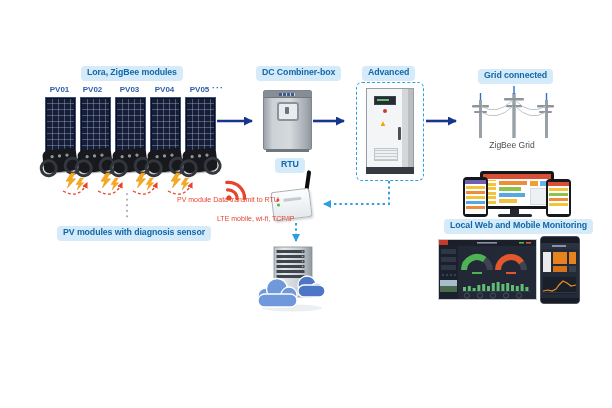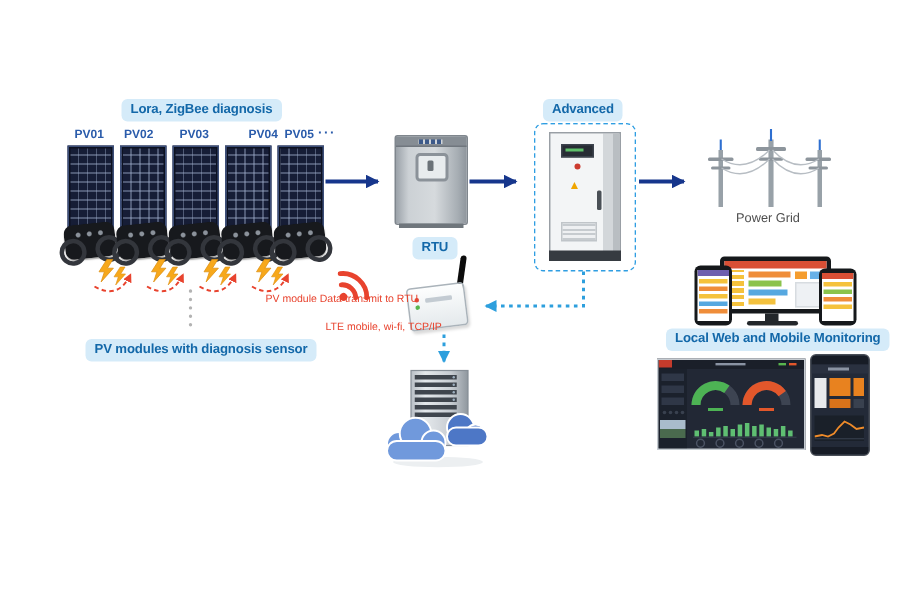--- a/index.html
+++ b/index.html
@@ -123,21 +123,21 @@
   svg{display:block;}
 </style>
 </head>
 <body>
 
 <div class="canvas">
 
   <div class="pvlabel" style="left:42px">PV01</div>
   <div class="pvlabel" style="left:75px">PV02</div>
   <div class="pvlabel" style="left:112px">PV03</div>
-  <div class="pvlabel" style="left:158px">PV04</div>
+  <div class="pvlabel" style="left:147px">PV04</div>
   <div class="pvlabel" style="left:182px">PV05</div>
   <div class="pvdots" style="left:212px">···</div>
 
   <div class="panel" style="left:45px"></div>
   <div class="panel" style="left:80px"></div>
   <div class="panel" style="left:115px"></div>
   <div class="panel" style="left:150px"></div>
   <div class="panel" style="left:185px"></div>
 
   <div class="sensor" style="left:43px"></div>
@@ -184,21 +184,21 @@
       <rect x="73" y="19" width="17" height="2.4" rx="1"></rect>
       <rect x="75" y="25" width="13" height="2" rx="1"></rect>
     </g>
     <g stroke="#b7bdc3" stroke-width="0.9" fill="none">
       <path d="M17,20 Q33,30 49,14"></path>
       <path d="M51,14 Q66,30 82,20"></path>
       <path d="M17,26 Q33,36 49,20"></path>
       <path d="M51,20 Q66,36 82,26"></path>
     </g>
   </svg>
-  <div class="grid-caption">Power Grid</div>
+  <div class="grid-caption">ZigBee Grid</div>
 
   <div class="rtu-antenna"></div>
   <div class="rtu-box">
     <span class="rtu-led led-r"></span>
     <span class="rtu-led led-g"></span>
     <span class="rtu-slot"></span>
   </div>
 
   <svg class="wifi" width="32" height="32" viewBox="0 0 32 32">
     <path d="M4,18 A16,16 0 0 1 28,18" stroke="#e8432e" stroke-width="3.2" fill="none" stroke-linecap="round"></path>
@@ -342,22 +342,24 @@
     <div class="t-d1"></div>
     <div class="chart">
       <svg width="33" height="17" viewBox="0 0 33 17">
         <polyline points="0,14 5,13 9,14 13,12 16,8 20,4 24,6 28,9 33,8" fill="none" stroke="#ef8b2a" stroke-width="1.2"></polyline>
         <line x1="0" y1="15.5" x2="33" y2="15.5" stroke="#39414f" stroke-width="0.8"></line>
       </svg>
     </div>
     <div class="bar-b"></div>
   </div>
 
-  <div class="pill" style="left:81px;top:66px">Lora, ZigBee diagnosis</div>
+  <div class="pill" style="left:81px;top:66px">Lora, ZigBee modules</div>
+  <div class="pill" style="left:256px;top:66px">DC Combiner-box</div>
   <div class="pill" style="left:362px;top:66px">Advanced</div>
+  <div class="pill" style="left:478px;top:69px">Grid connected</div>
   <div class="pill" style="left:275px;top:158px">RTU</div>
   <div class="pill" style="left:57px;top:226px">PV modules with diagnosis sensor</div>
   <div class="pill" style="left:444px;top:219px">Local Web and Mobile Monitoring</div>
 
   <svg class="abs" style="left:0;top:0" width="612" height="408" viewBox="0 0 612 408">
     <defs>
       <marker id="mBlue" markerUnits="userSpaceOnUse" markerWidth="10" markerHeight="9" refX="8" refY="4.5" orient="auto">
         <path d="M0,0 L9,4.5 L0,9 Z" fill="#16368c"></path>
       </marker>
       <marker id="mDot" markerUnits="userSpaceOnUse" markerWidth="9" markerHeight="8" refX="7" refY="4" orient="auto">

